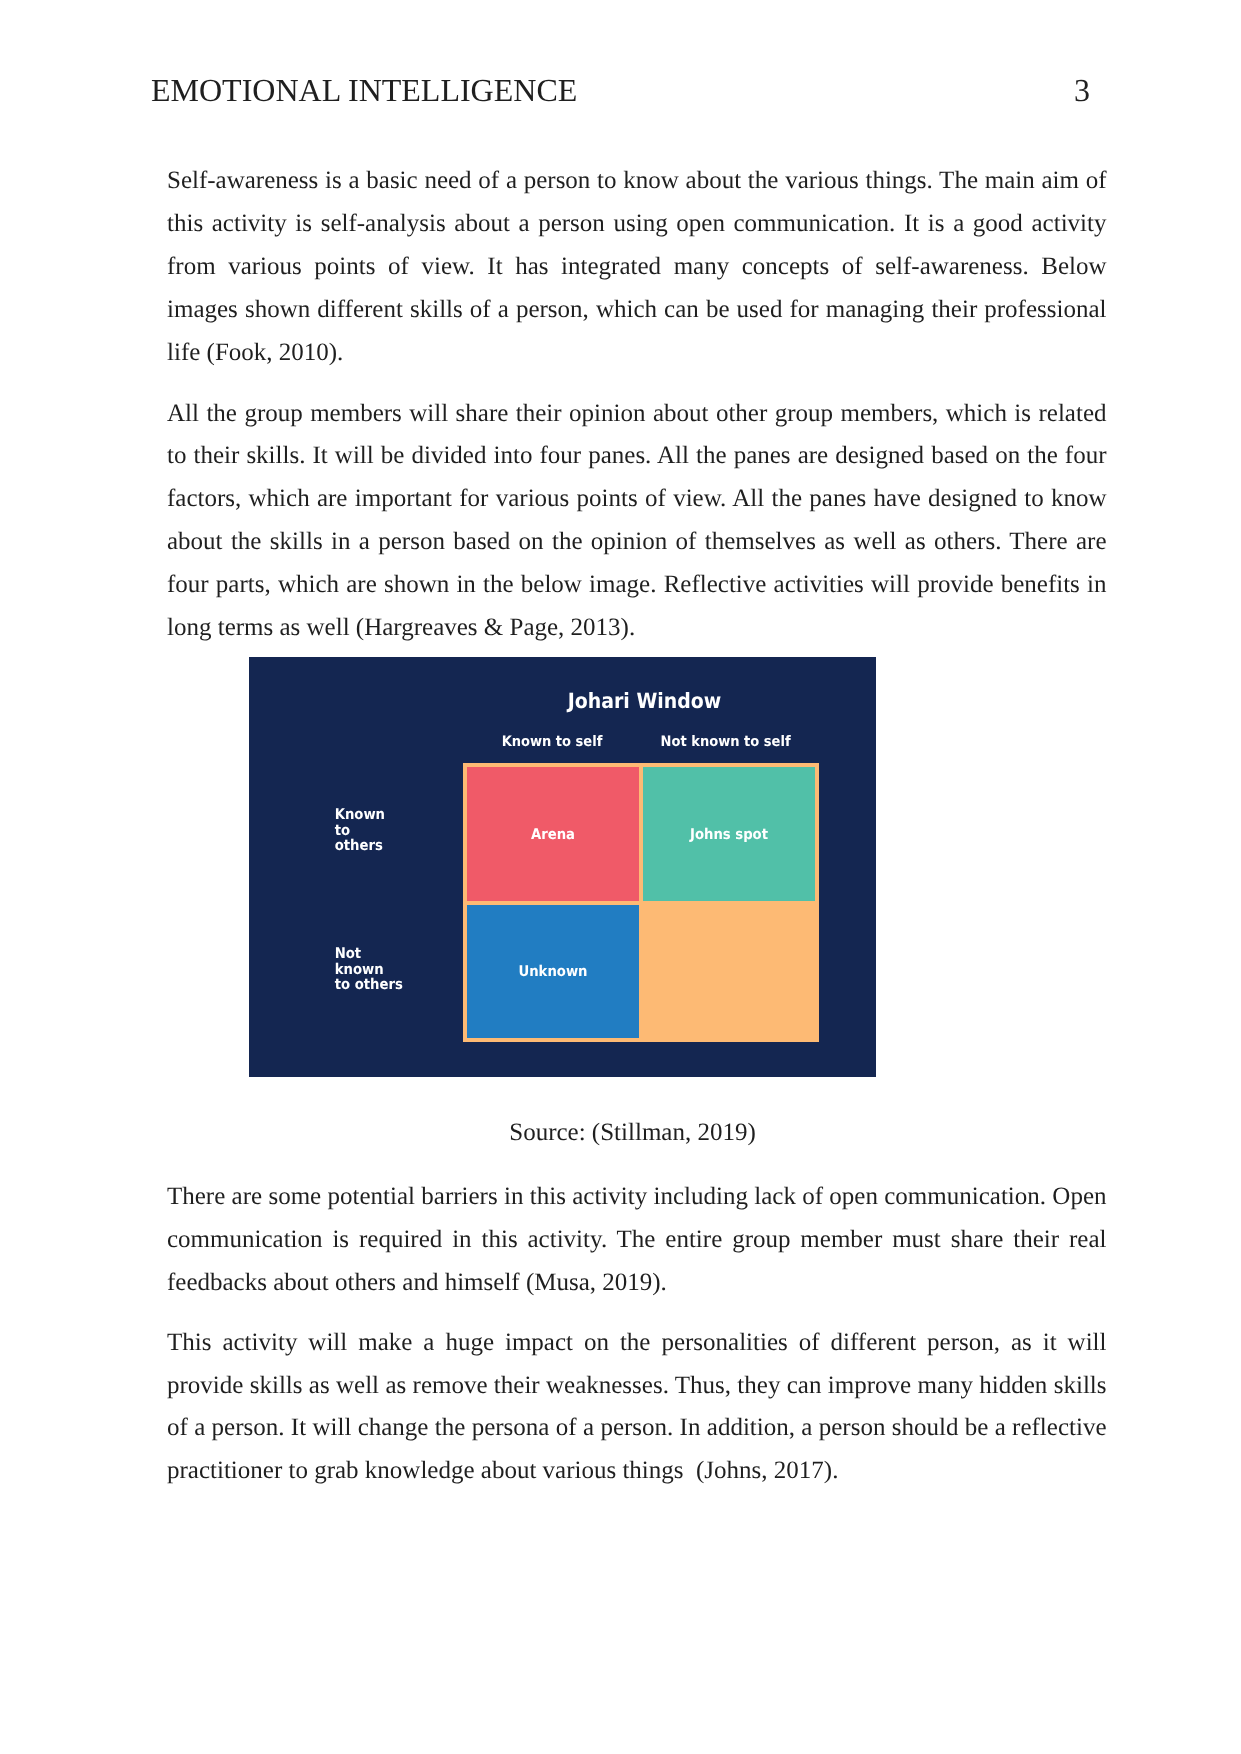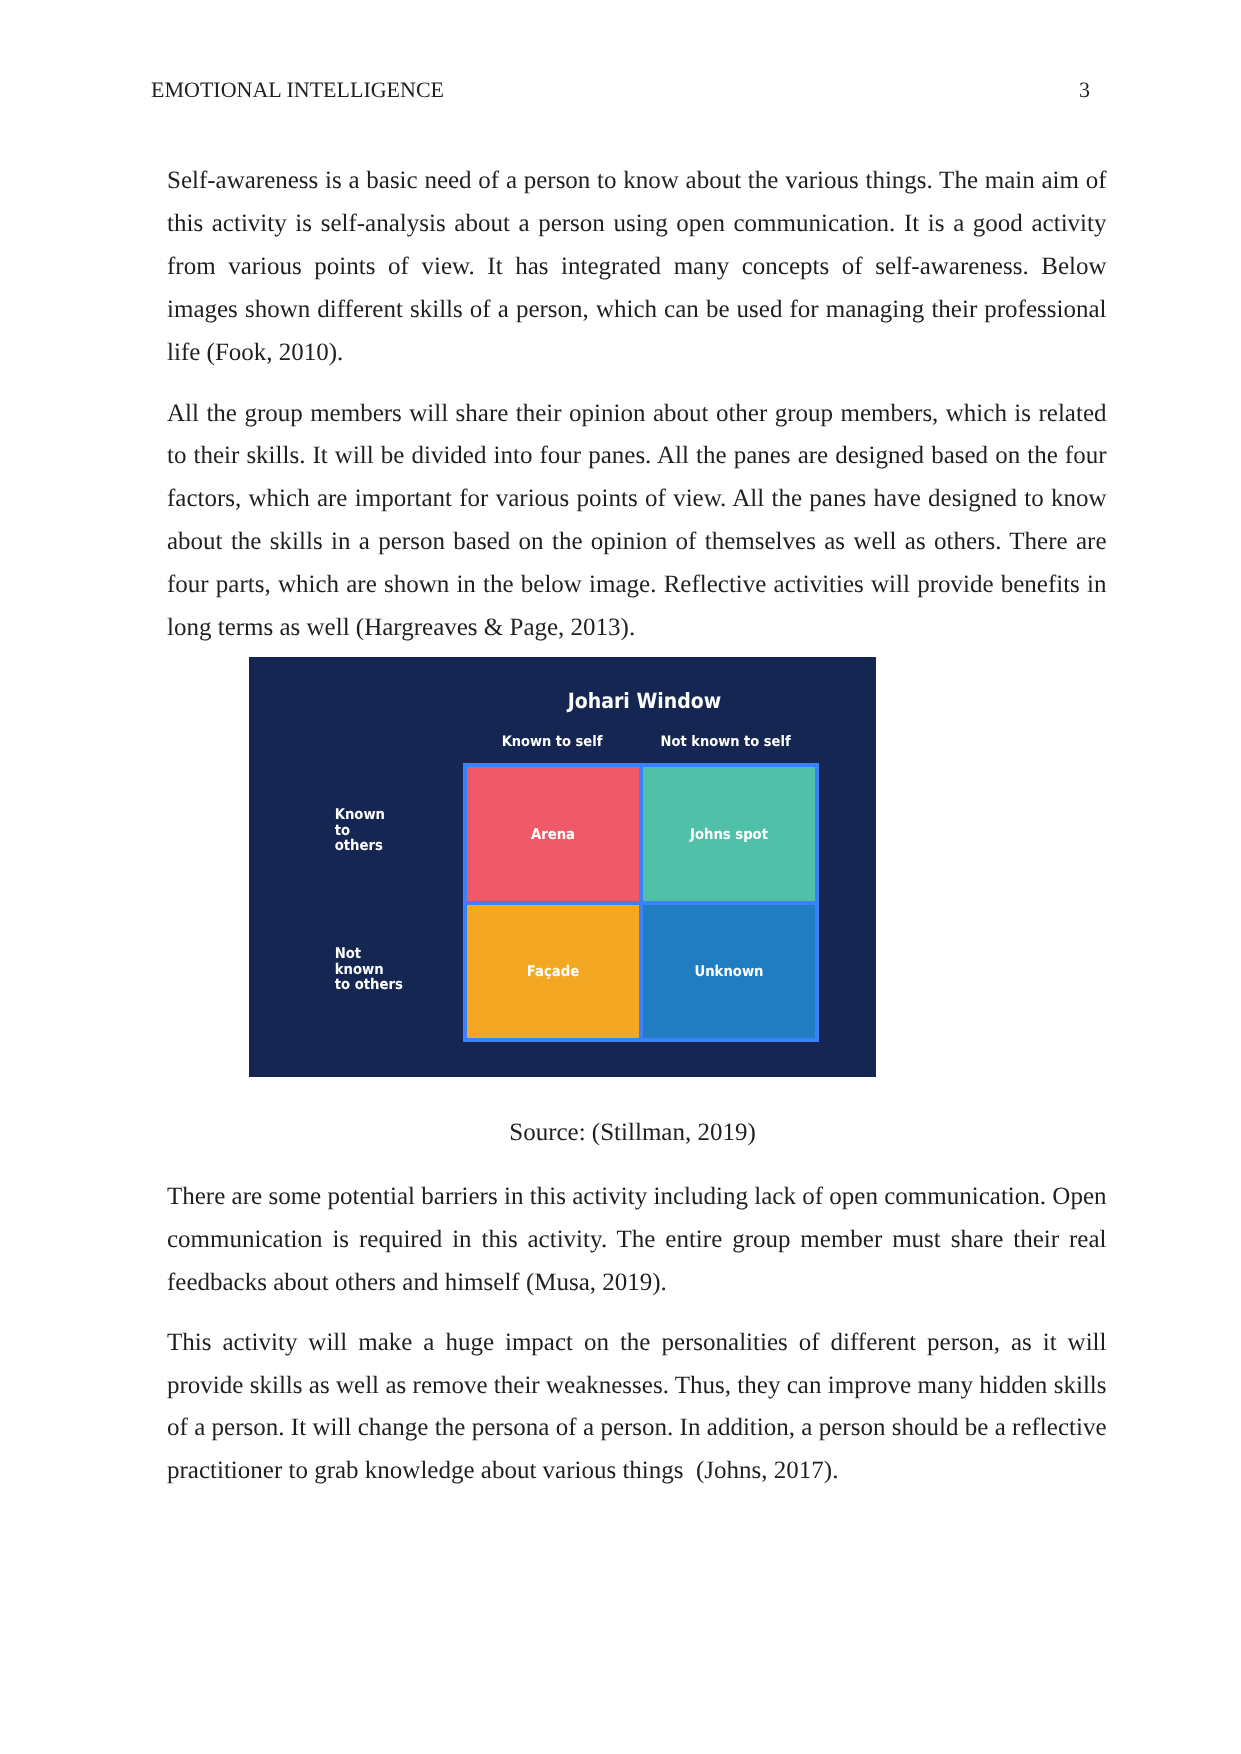--- a/index.html
+++ b/index.html
@@ -2,21 +2,21 @@
 <html><head>
 <meta charset="utf-8">
 <style>
   html,body{margin:0;padding:0;background:#ffffff;}
   body{width:1241px;height:1754px;font-family:"Liberation Serif",serif;color:#1f1f1f;
        -webkit-font-smoothing:antialiased;text-rendering:geometricPrecision;}
   .page{position:relative;width:1241px;height:1754px;overflow:hidden;background:#ffffff;
         will-change:transform;}
 
   .running-head{position:absolute;left:151px;top:74.5px;width:939px;height:30px;
-       font-size:22px;line-height:30px;}
+       font-size:32px;line-height:30px;}
   .running-head .rh-title{position:absolute;left:0;top:0;}
   .running-head .rh-page{position:absolute;right:0;top:0;}
 
   p.para{position:absolute;left:151px;width:939.5px;margin:16px;
          font-size:25px;line-height:42.9px;text-align:justify;}
   .p1{top:144.4px;}
   .p2{top:376.5px;}
   .p3{top:1160.3px;}
   .p4{top:1305.6px;}
 
@@ -64,24 +64,23 @@
     <div class="col-heads">
       <div class="sans col-head ch-left">Known to self</div>
       <div class="sans col-head ch-right">Not known to self</div>
     </div>
     <div class="sans row-head rh-top">Known
 to
 others</div>
     <div class="sans row-head rh-bot">Not
 known
 to others</div>
-    <div class="grid" style="background-color: #3b82f6;">
+    <div class="grid" style="background-color: #fdba74;">
       <div class="sans cell" style="background-color: rgb(240, 90, 104);">Arena</div>
       <div class="sans cell" style="background-color: rgb(81, 192, 168);">Johns spot</div>
-      <div class="sans cell row-bottom" style="background-color: rgb(243, 167, 35);">Façade</div>
       <div class="sans cell row-bottom" style="background-color: rgb(33, 125, 194);">Unknown</div>
     </div>
   </div>
 
   <p class="caption">Source: (Stillman, 2019)</p>
 
   <p class="para p3">There are some potential barriers in this activity including lack of open communication. Open communication is required in this activity. The entire group member must share their real feedbacks about others and himself (Musa, 2019).</p>
   <p class="para p4">This activity will make a huge impact on the personalities of different person, as it will provide skills as well as remove their weaknesses. Thus, they can improve many hidden skills of a person. It will change the persona of a person. In addition, a person should be a reflective practitioner to grab knowledge about various things &nbsp;(Johns, 2017).</p>
 
 </div>

